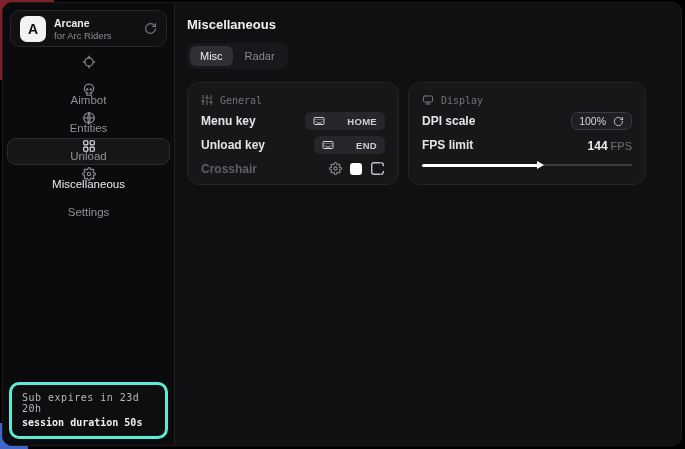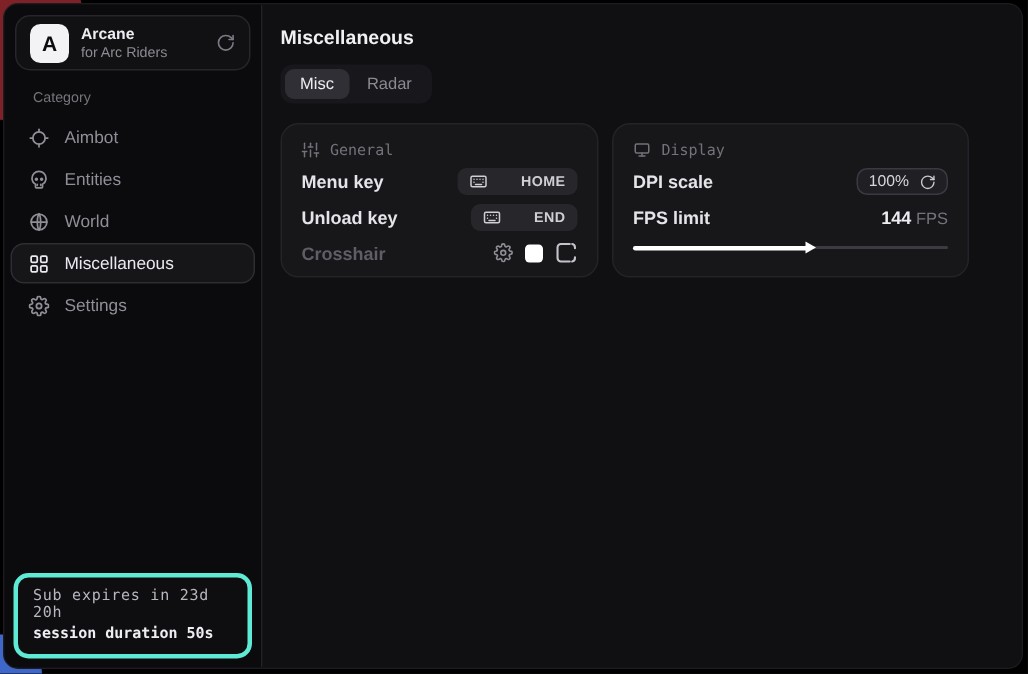--- a/index.html
+++ b/index.html
@@ -32,22 +32,22 @@
   .profile-text { flex:1; min-width:0; }
   .profile-title { font-size:10.5px; font-weight:bold; color:#ededf1; }
   .profile-sub { font-size:9.5px; color:#8b8b92; margin-top:1px; }
   .icon-btn { color:#7a7a82; display:flex; align-items:center; cursor:pointer; background:none; border:none; }
   .icon-btn svg { width:13px; height:13px; }
 
   .category { margin:13px 0 7px 19px; font-size:9.5px; color:#74747b; }
 
   .nav { padding:0 4px; }
   .nav-item {
-    height:27px; border-radius:9px; display:flex; align-items:center; gap:10px;
-    padding:0 11px; color:#8f8f97; font-size:11.5px; border:1px solid transparent; margin-bottom:1px; cursor:pointer;
+    height:27px; border-radius:9px; display:flex; align-items:center; gap:25px;
+    padding:0 11px; color:#8f8f97; font-size:11.5px; border:1px solid transparent; margin-bottom:1px; cursor:pointer;flex-direction:column;
   }
   .nav-item svg { width:14px; height:14px; flex:none; }
   .nav-item.active { background:#161619; border-color:#2d2d33; color:#e9e9ee; }
 
   .status-card {
     position:absolute; left:6px; right:6px; bottom:6px;
     border:3px solid #5eead4; background:#0e0e11; border-radius:10px;
     padding:7px 10px 8px; font-family:"DejaVu Sans Mono", monospace;
   }
   .status-line1 { font-size:10px; color:#b7b7bf; letter-spacing:.5px; }
@@ -123,21 +123,20 @@
         <div class="profile-sub">for Arc Riders</div>
       </div>
       <button class="icon-btn">
         <svg viewBox="0 0 24 24" fill="none" stroke="currentColor" stroke-width="2" stroke-linecap="round" stroke-linejoin="round">
             <path d="M21 12a9 9 0 1 1-9-9c2.52 0 4.93 1 6.74 2.74L21 8"></path>
             <path d="M21 3v5h-5"></path>
           </svg>
       </button>
     </div>
 
-    <div class="category">Category</div>
 
     <nav class="nav">
       <div class="nav-item">
         <span style="display:flex">
           <svg viewBox="0 0 24 24" fill="none" stroke="currentColor" stroke-width="2" stroke-linecap="round">
               <circle cx="12" cy="12" r="7"></circle>
               <line x1="12" y1="2" x2="12" y2="5"></line>
               <line x1="12" y1="19" x2="12" y2="22"></line>
               <line x1="2" y1="12" x2="5" y2="12"></line>
               <line x1="19" y1="12" x2="22" y2="12"></line>
@@ -158,21 +157,21 @@
       </div>
       <div class="nav-item">
         <span style="display:flex">
           <svg viewBox="0 0 24 24" fill="none" stroke="currentColor" stroke-width="2" stroke-linecap="round">
               <circle cx="12" cy="12" r="9"></circle>
               <path d="M3 12h18"></path>
               <path d="M12 3c2.5 2.8 2.5 15.2 0 18"></path>
               <path d="M12 3c-2.5 2.8-2.5 15.2 0 18"></path>
             </svg>
         </span>
-        <span>World</span>
+        <span>Unload</span>
       </div>
       <div class="nav-item active">
         <span style="display:flex">
           <svg viewBox="0 0 24 24" fill="none" stroke="currentColor" stroke-width="2" stroke-linecap="round">
               <rect x="3" y="3" width="7" height="7" rx="1.5"></rect>
               <rect x="14" y="3" width="7" height="7" rx="1.5"></rect>
               <rect x="3" y="14" width="7" height="7" rx="1.5"></rect>
               <rect x="14" y="14" width="7" height="7" rx="1.5"></rect>
             </svg>
         </span>

